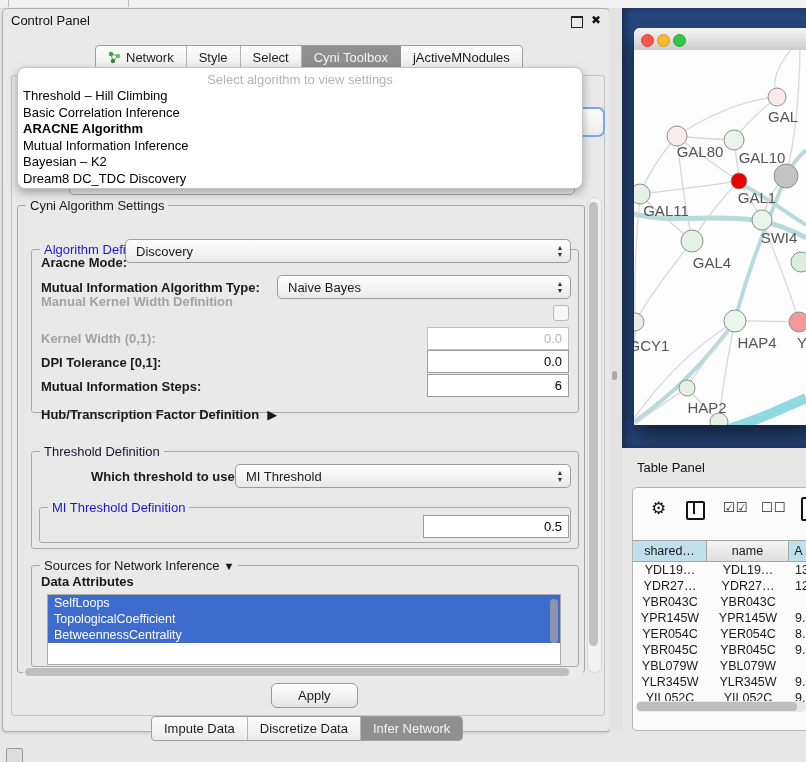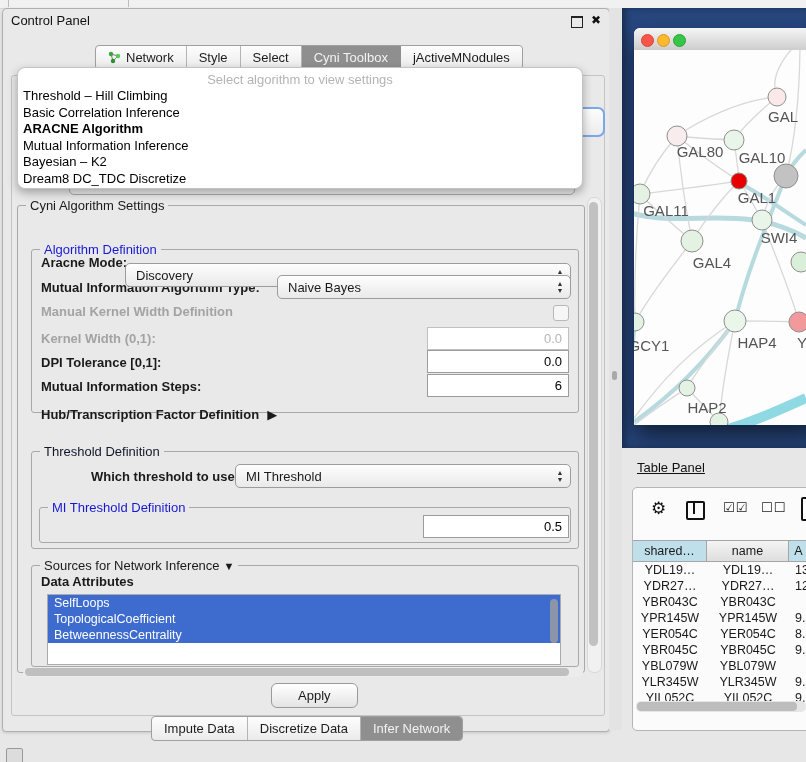--- a/index.html
+++ b/index.html
@@ -91,21 +91,21 @@
   .net-titlebar{position:absolute;left:0;top:0;right:0;height:22px;background:linear-gradient(#f5f5f5,#cdcdcd);
                 border-bottom:1px solid #9f9f9f;border-radius:6px 0 0 0;}
   .tl{position:absolute;top:6px;width:11px;height:11px;border-radius:50%;}
   .tl.red{left:7px;background:#fb5449;border:1px solid #d84339;}
   .tl.yellow{left:23px;background:#fdb929;border:1px solid #d89a2c;}
   .tl.green{left:39px;background:#35c649;border:1px solid #2aa334;}
   .netcontent{position:absolute;left:0;top:22px;right:0;bottom:0;overflow:hidden;background:#fdfdfd;}
 
   
   .tp-region{left:622px;top:448px;width:184px;height:314px;background:#e7e7e7;}
-  .tp-title{position:absolute;left:15px;top:12px;font-size:13px;color:#111;text-decoration:underline;}
+  .tp-title{position:absolute;left:15px;top:12px;font-size:13px;color:#111;}
   .tp-box{position:absolute;left:10px;top:39px;width:176px;height:242px;background:#fbfbfb;
           border:1px solid #b5b5b5;border-radius:5px 0 0 5px;overflow:hidden;}
   .tp-toolbar{position:absolute;left:0;top:0;right:0;height:44px;}
   .gear{position:absolute;left:18px;top:10px;font-size:17px;color:#111;}
   .paneicon{position:absolute;left:53px;top:13px;width:15px;height:15px;border:2px solid #111;border-radius:2px;}
   .paneicon:after{content:"";position:absolute;left:5px;top:0;width:2px;height:11px;background:#111;}
   .cbpair{position:absolute;top:12px;font-size:13px;color:#222;letter-spacing:1px;}
   .docicon{position:absolute;left:168px;top:9px;width:16px;height:20px;border:2px solid #111;border-radius:2px;background:#fff;}
   .tp-table{position:absolute;left:0;top:52px;right:0;}
   .tp-hrow{display:flex;height:22px;}
@@ -170,45 +170,45 @@
     <div class="abs combo-sliver"></div>
 
     <div class="abs dropdown">
       <div class="dd-head">Select algorithm to view settings</div>
       <div id="dd-items">
           <div class="dd-item">Threshold – Hill Climbing</div>
           <div class="dd-item">Basic Correlation Inference</div>
           <div class="dd-item bold">ARACNE Algorithm</div>
           <div class="dd-item">Mutual Information Inference</div>
           <div class="dd-item">Bayesian – K2</div>
-          <div class="dd-item">Dream8 DC_TDC Discretize</div>
+          <div class="dd-item">Dream8 DC_TDC Discovery</div>
         </div>
     </div>
 
     <div class="fieldset fs-main">
       <span class="legend">Cyni Algorithm Settings</span>
     </div>
 
     <div class="fieldset" style="left:28px;top:240px;width:546px;height:162px;">
       <span class="legend blue">Algorithm Definition</span>
     </div>
 
     <span class="slabel" style="left:38px;top:246px;">Aracne Mode:</span>
-    <div class="combo" style="left:122px;top:254px;width:444px;">
+    <div class="combo" style="left:122px;top:230px;width:444px;">
       <span class="cval">Discovery</span>
       <span class="stepper">▲<br>▼</span>
     </div>
 
     <span class="slabel" style="left:38px;top:271px;">Mutual Information Algorithm Type:</span>
     <div class="combo" style="left:274px;top:266px;width:292px;">
       <span class="cval">Naive Bayes</span>
       <span class="stepper">▲<br>▼</span>
     </div>
 
-    <span class="slabel dis" style="left:38px;top:295px;">Manual Kernel Width Definition</span>
+    <span class="slabel dis" style="left:38px;top:285px;">Manual Kernel Width Definition</span>
     <span class="checkbox" style="left:550px;top:296px;"></span>
 
     <span class="slabel dis" style="left:38px;top:322px;">Kernel Width (0,1):</span>
     <div class="field dis" style="left:424px;top:318px;width:140px;">
       <span class="fval">0.0</span>
     </div>
 
     <span class="slabel" style="left:38px;top:346px;">DPI Tolerance [0,1]:</span>
     <div class="field" style="left:424px;top:341px;width:140px;">
       <span class="fval">0.0</span>

